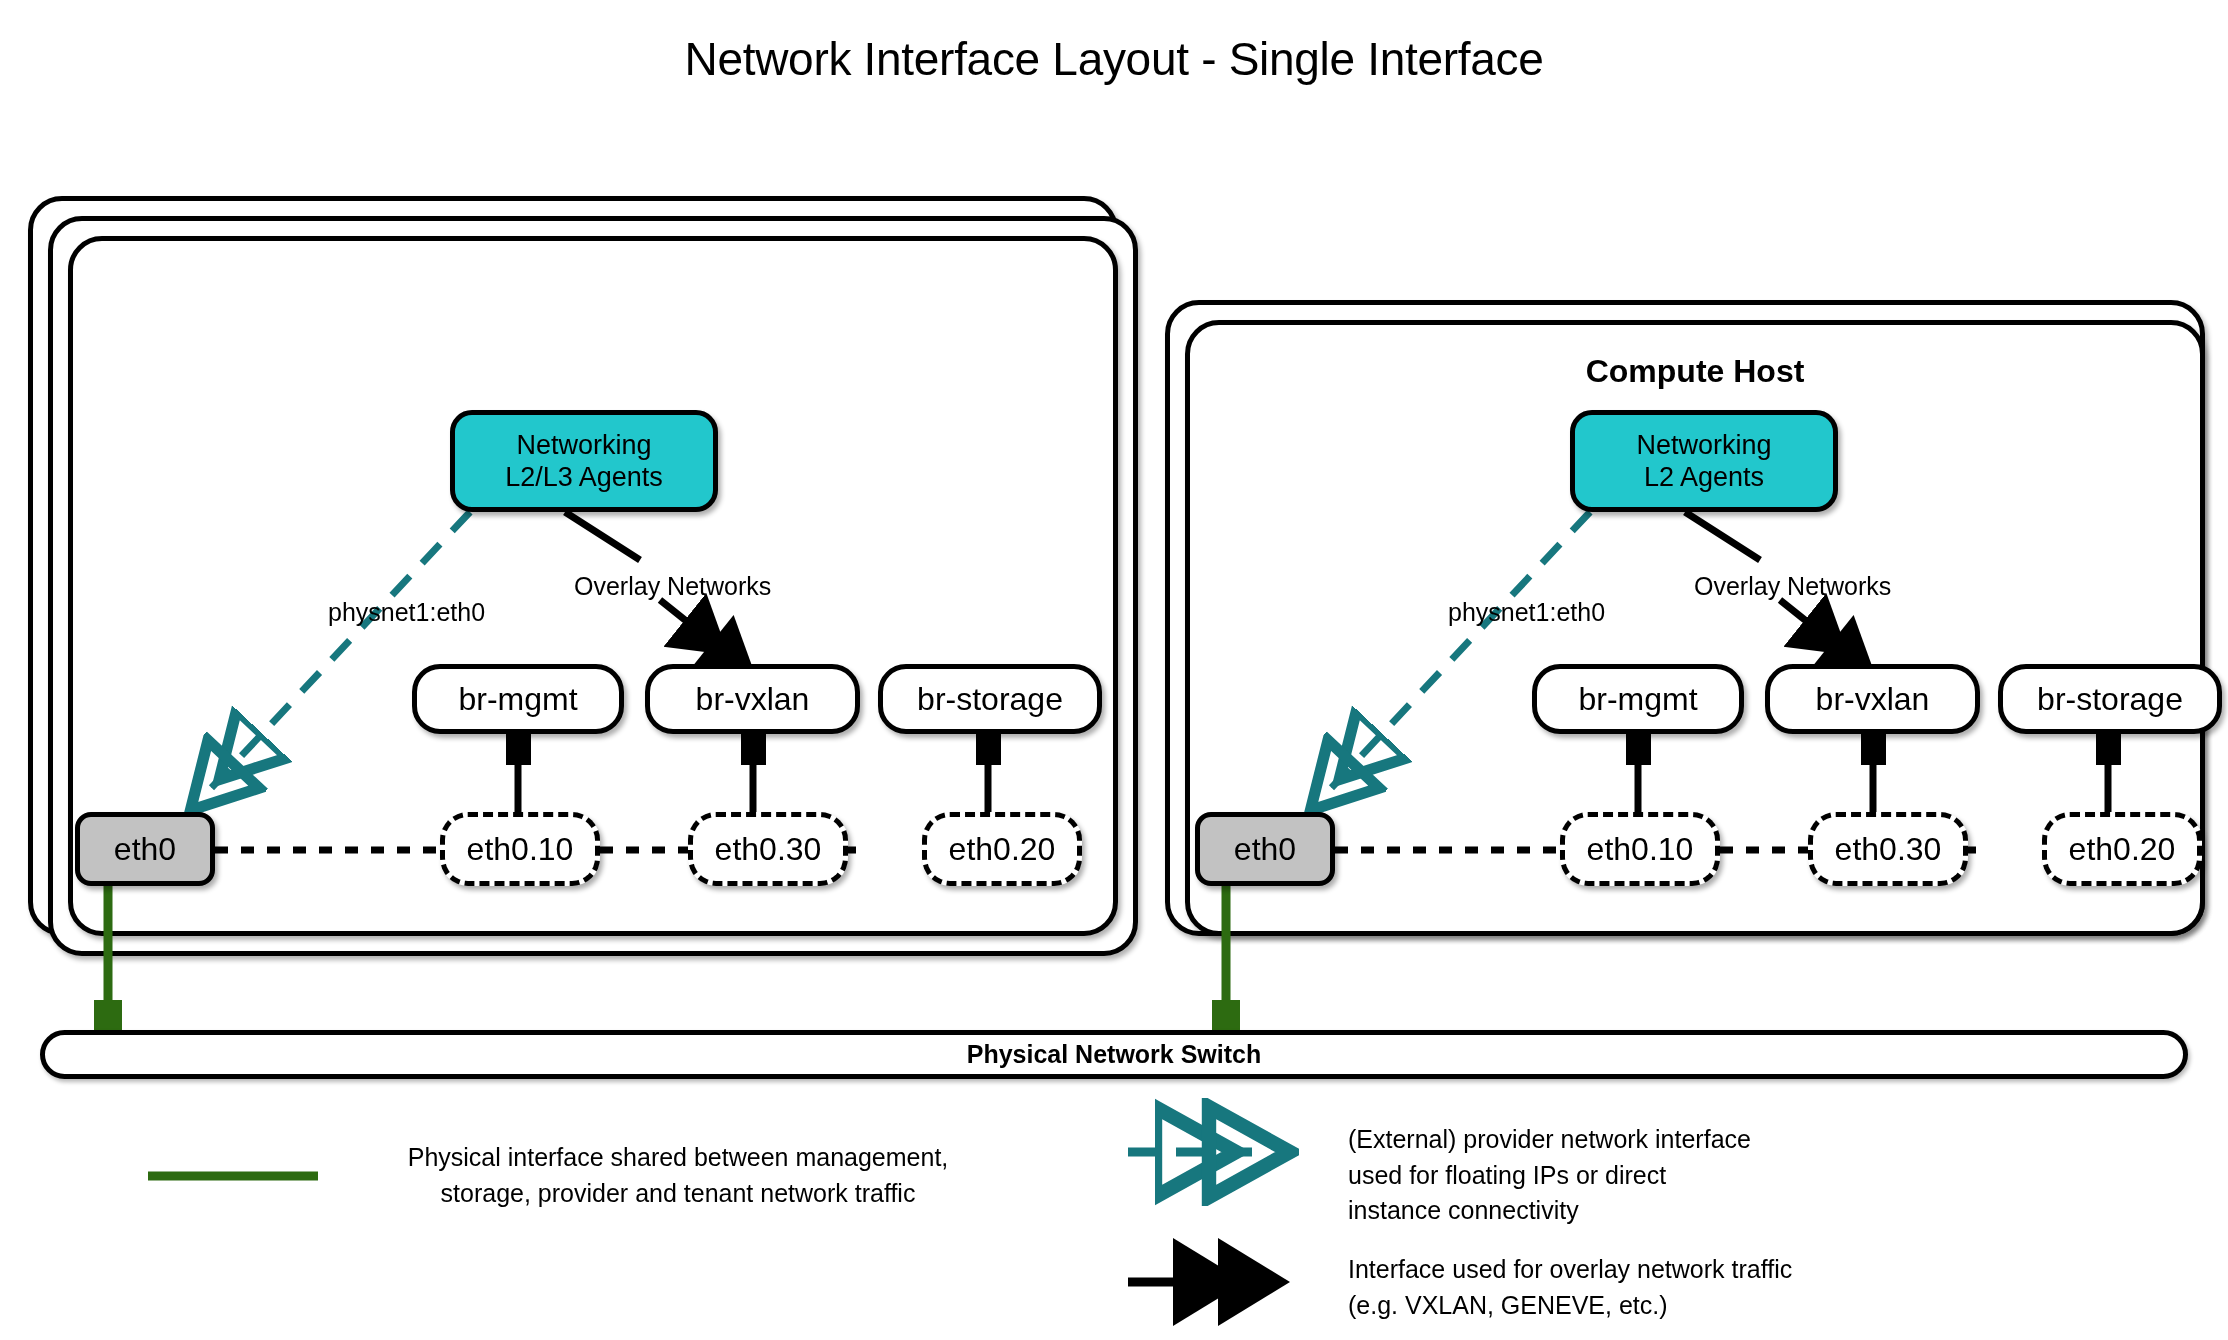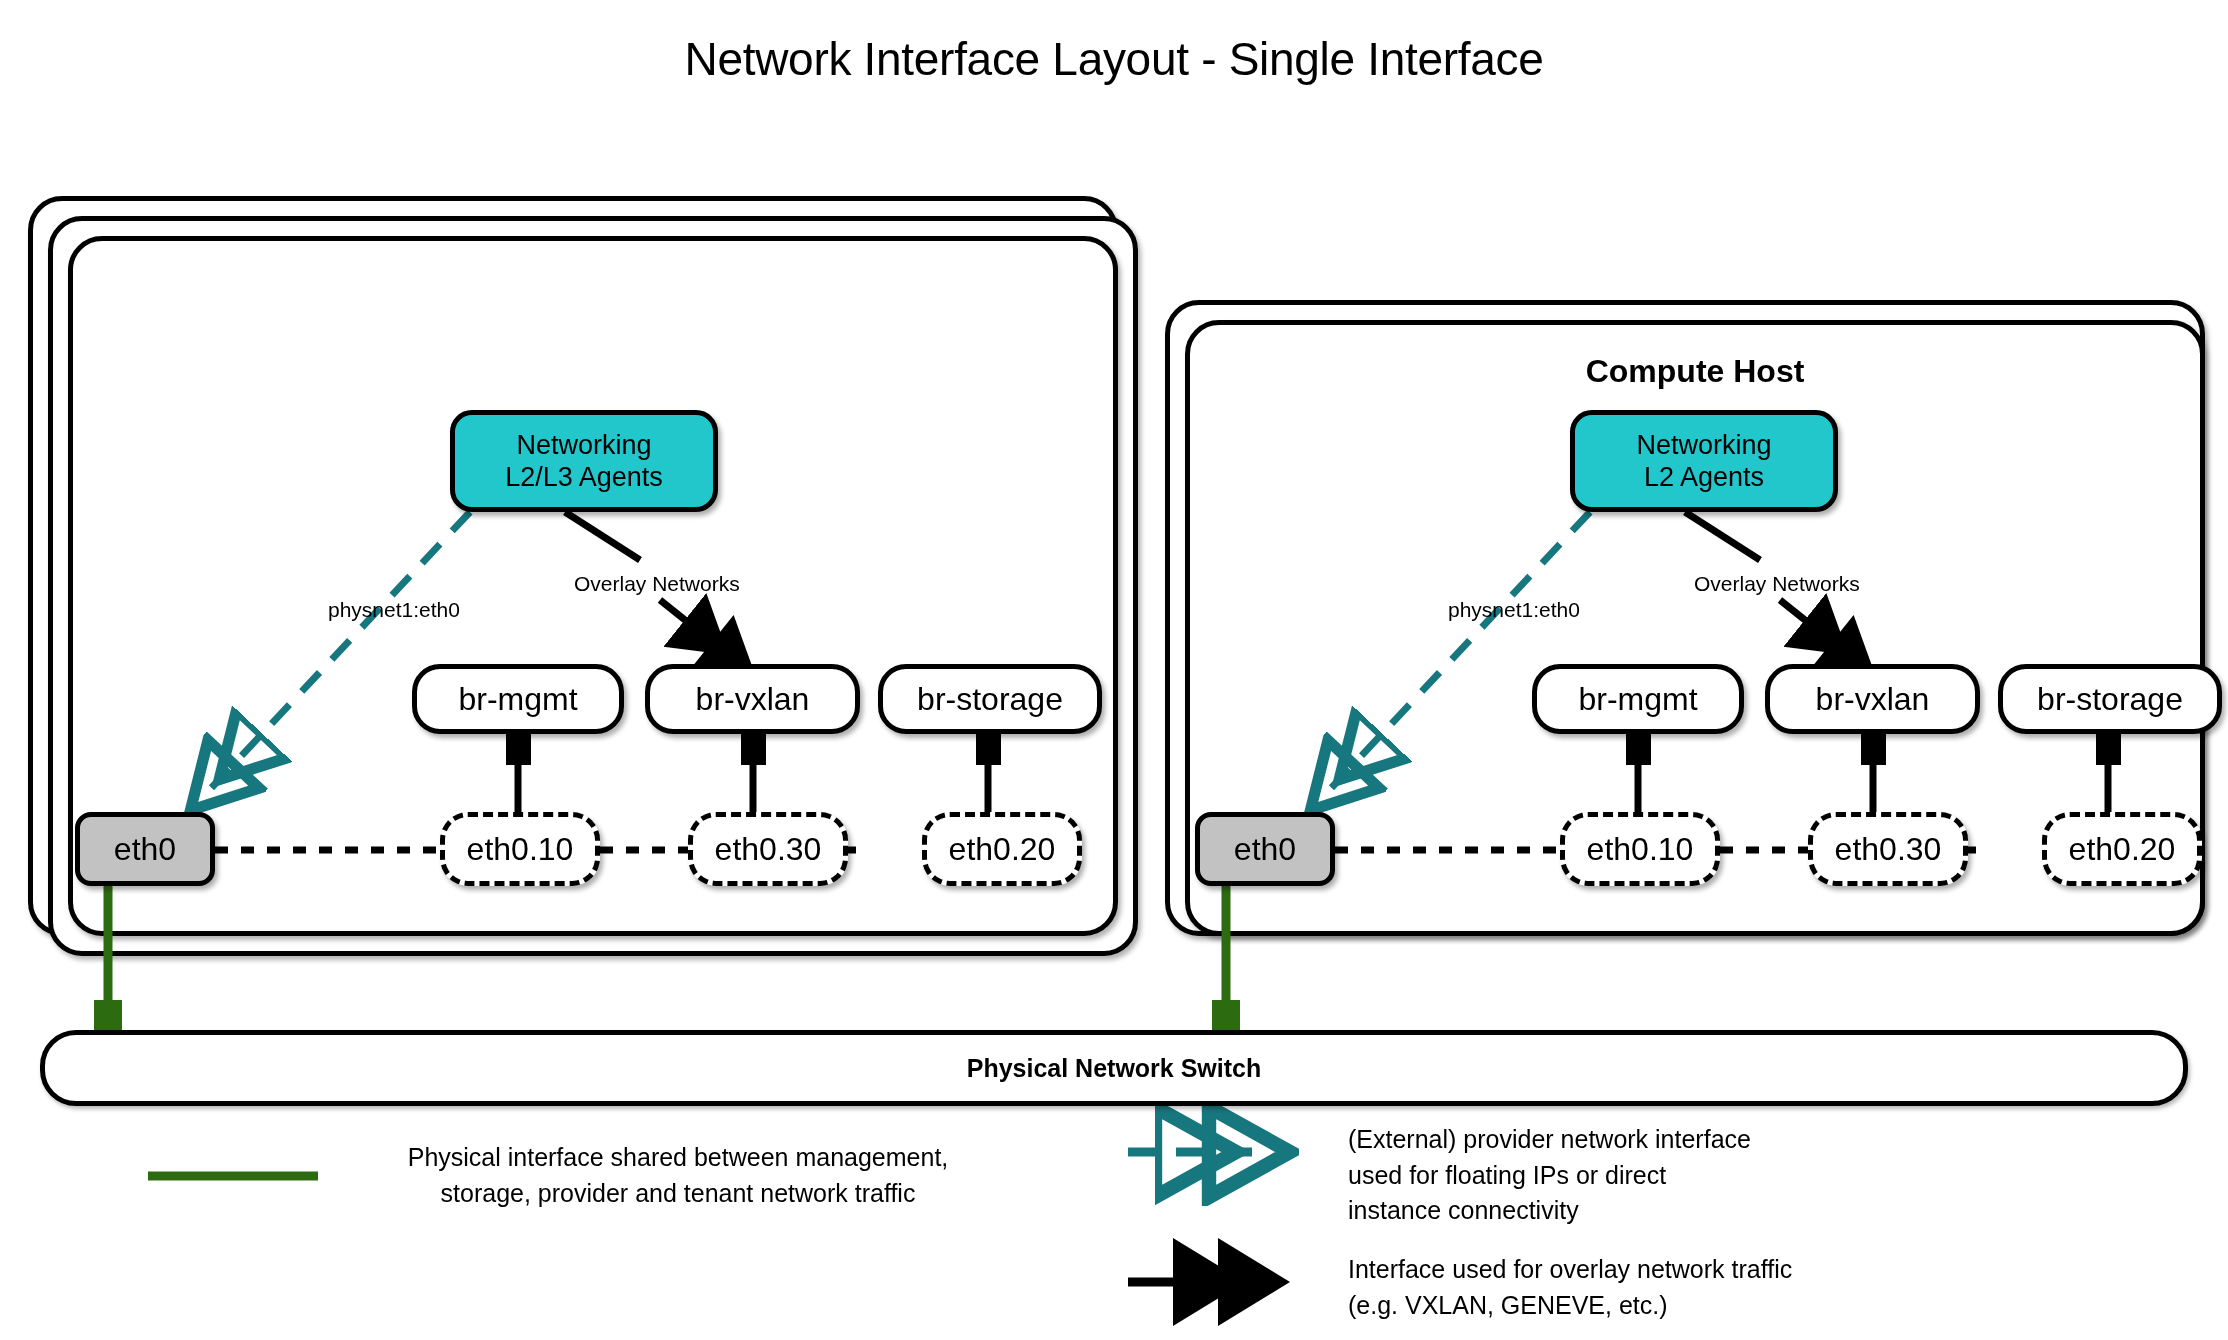--- a/index.html
+++ b/index.html
@@ -49,21 +49,21 @@
     border-style:dashed;border-width:5px;border-radius:28px;background:#fff;
   }
   .node.switch{
     border-radius:36px;justify-content:flex-end;align-items:center;
     font-weight:bold;font-size:25px;padding-right:0;box-shadow:2px 3px 4px rgba(0,0,0,0.28);
   }
   .switch-label{position:absolute;left:0;right:0;text-align:center;font-weight:bold;font-size:25px;}
 
   
   .edge-label{
-    position:absolute;font-size:21px;color:#000;white-space:nowrap;
+    position:absolute;font-size:25px;color:#000;white-space:nowrap;
   }
 
   
   .legend-text{
     position:absolute;font-size:25px;line-height:1.42;color:#000;
   }
 </style>
 </head>
 <body>
 
@@ -192,21 +192,21 @@
   <div class="node phys" style="left:1195px; top:812px; width:140px; height:74px;">eth0</div>
 
   <div class="node" style="left:1532px; top:664px; width:212px; height:70px;">br-mgmt</div>
   <div class="node" style="left:1765px; top:664px; width:215px; height:70px;">br-vxlan</div>
   <div class="node" style="left:1998px; top:664px; width:224px; height:70px;">br-storage</div>
 
   <div class="node vlan" style="left:1560px; top:812px; width:160px; height:74px;">eth0.10</div>
   <div class="node vlan" style="left:1808px; top:812px; width:160px; height:74px;">eth0.30</div>
   <div class="node vlan" style="left:2042px; top:812px; width:160px; height:74px;">eth0.20</div>
 
-  <div class="node switch" style="left:40px; top:1030px; width:2148px; height:76px;">
+  <div class="node switch" style="left:40px; top:1030px; width:2148px; height:49px;">
     <span class="switch-label">Physical Network Switch</span>
   </div>
 
   <div class="legend-text" style="left:358px; top:1140px; width:640px;text-align:center;">
     <div>Physical interface shared between management,</div>
     <div>storage, provider and tenant network traffic</div>
   </div>
 
   <div class="legend-text" style="left:1348px; top:1122px; width:700px;">
     <div>(External) provider network interface</div>

